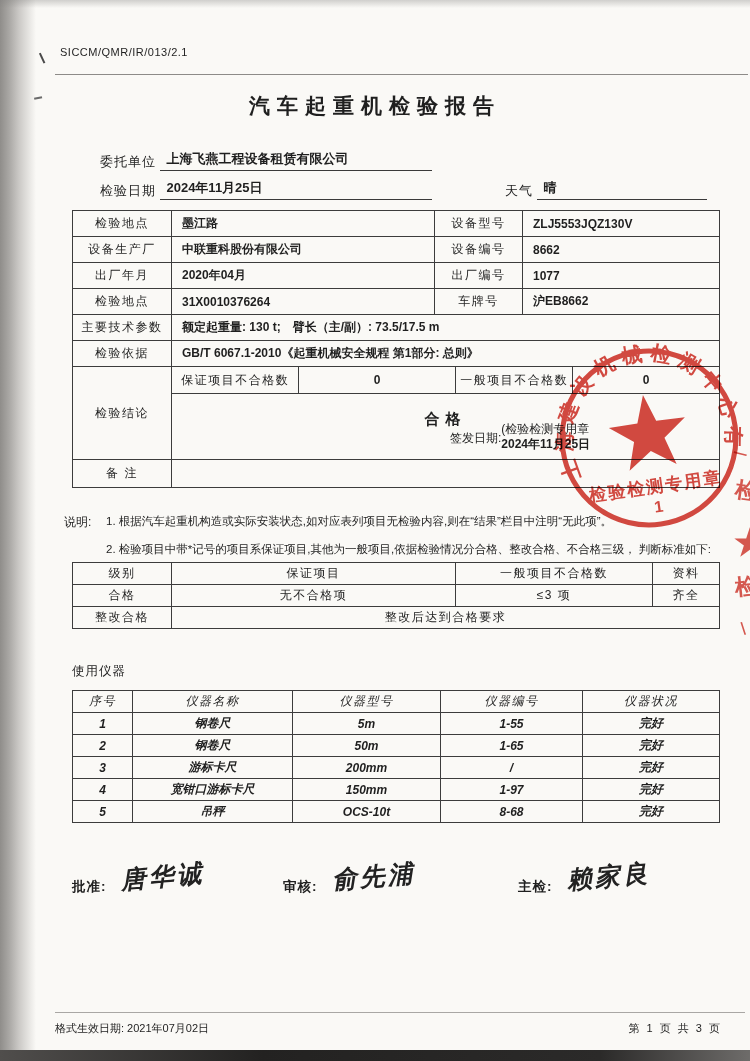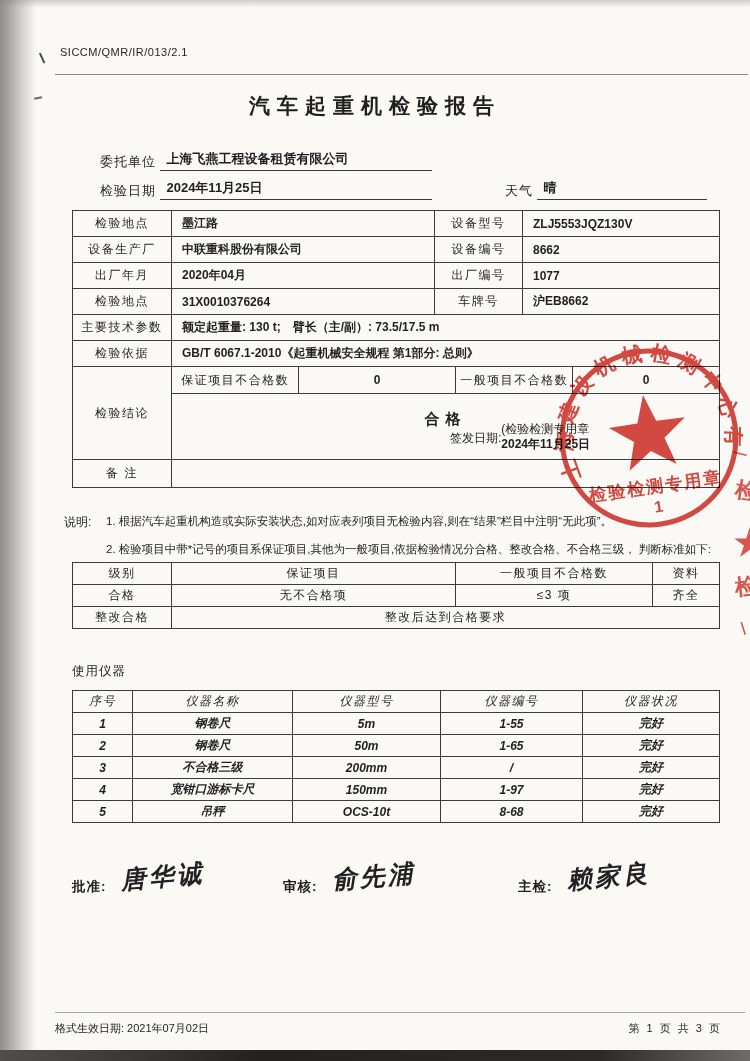--- a/index.html
+++ b/index.html
@@ -267,21 +267,21 @@
   </tr>
   <tr>
     <td class="valc">2</td>
     <td class="valc">钢卷尺</td>
     <td class="valc">50m</td>
     <td class="valc">1-65</td>
     <td class="valc">完好</td>
   </tr>
   <tr>
     <td class="valc">3</td>
-    <td class="valc">不合格三级</td>
+    <td class="valc">游标卡尺</td>
     <td class="valc">200mm</td>
     <td class="valc">/</td>
     <td class="valc">完好</td>
   </tr>
   <tr>
     <td class="valc">4</td>
     <td class="valc">宽钳口游标卡尺</td>
     <td class="valc">150mm</td>
     <td class="valc">1-97</td>
     <td class="valc">完好</td>

